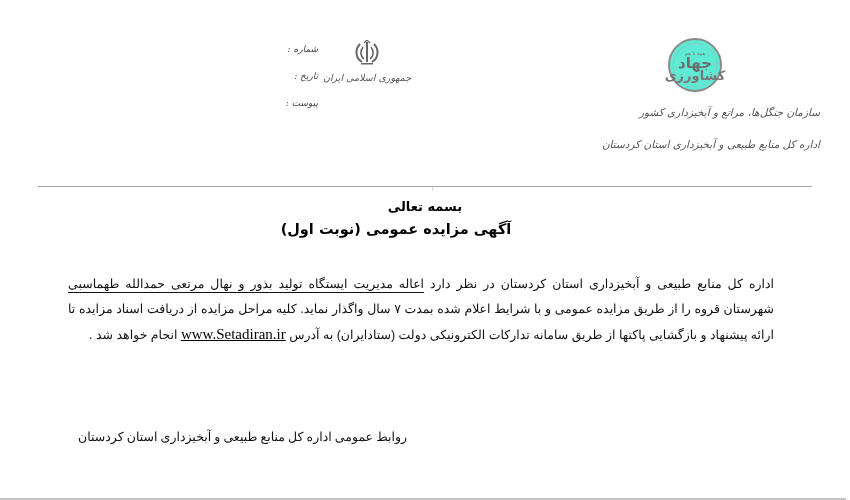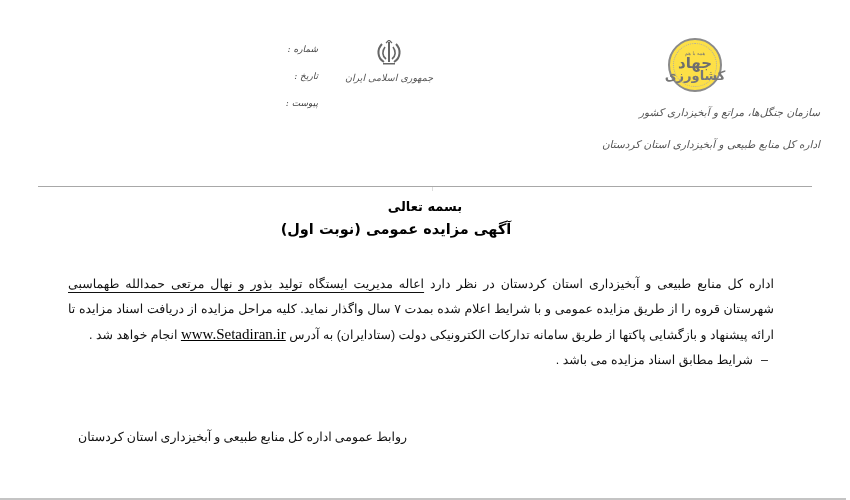--- a/index.html
+++ b/index.html
@@ -8,42 +8,42 @@
       font-family: "DejaVu Sans", sans-serif; color: #000;
     }
     .page { position: relative; width: 850px; height: 500px; background: #fff; }
 
     
     .org-block { position: absolute; right: 30px; top: 38px; width: 210px; direction: rtl; text-align: right; }
     .logo-jahad {
       position: absolute; right: 98px; top: 0; width: 54px; height: 54px;
       border: 2px solid #8a8a8a; border-radius: 50%;
       display: flex; flex-direction: column; align-items: center; justify-content: center;
-      color: #777; background: #fde047;
+      color: #777; background: #5eead4;
     }
     .logo-jahad .top { font-size: 5px; letter-spacing: 0; line-height: 6px; }
     .logo-jahad .mid { font-size: 15px; font-weight: bold; line-height: 15px; color: #6e6e6e; }
     .logo-jahad .bot { font-size: 13px; font-weight: bold; line-height: 9px; color: #777; }
     .logo-jahad .wreath {
       position: absolute; inset: 3px; border-radius: 50%;
       border: 1px dotted #aaa; pointer-events: none;
     }
     .org-line1 {
       position: absolute; right: 0; top: 68px; width: 210px;
       font-family: "DejaVu Serif", serif; font-style: italic; font-size: 10.5px; color: #555;
       white-space: nowrap;
     }
     .org-line2 {
       position: absolute; right: 0; top: 100px; width: 210px;
       font-family: "DejaVu Serif", serif; font-style: italic; font-size: 10.5px; color: #555;
       white-space: nowrap;
     }
 
     
-    .emblem-block { position: absolute; left: 344px; top: 40px; width: 90px; text-align: center; direction: rtl; }
+    .emblem-block { position: absolute; left: 322px; top: 40px; width: 90px; text-align: center; direction: rtl; }
     .emblem-icon { display: block; margin: 0 auto; width: 28px; height: 26px; }
     .emblem-text {
       display: block; margin-top: 6px;
       font-family: "DejaVu Serif", serif; font-style: italic; font-size: 9.5px; color: #555;
       white-space: nowrap;
     }
 
     
     .meta-fields { position: absolute; left: 268px; top: 44px; width: 50px; direction: rtl; text-align: right; }
     .meta-row {
@@ -123,21 +123,18 @@
   <div class="divider"></div>
   <div class="divider-tick"></div>
 
   <div class="title-small">بسمه تعالی</div>
   <div class="title-main">آگهی مزایده عمومی (نوبت اول)</div>
 
   <div class="body-text">
     <div class="para">
       <span>اداره کل منابع طبیعی و آبخیزداری استان کردستان در نظر دارد </span><span class="u">اعاله مدیریت ایستگاه تولید بذور و نهال مرتعی حمدالله طهماسبی</span><span> شهرستان قروه را از طریق مزایده عمومی و با شرایط اعلام شده بمدت ۷ سال واگذار نماید. کلیه مراحل مزایده از دریافت اسناد مزایده تا ارائه پیشنهاد و بازگشایی پاکتها از طریق سامانه تدارکات الکترونیکی دولت (ستادایران) به آدرس </span><span class="link">www.Setadiran.ir</span><span> انجام خواهد شد .</span>
     </div>
-    <div class="bullet">
-      <span class="dash">–</span><span>شرایط مطابق اسناد مزایده می باشد .</span>
-    </div>
   </div>
 
   <div class="signature">روابط عمومی اداره کل منابع طبیعی و آبخیزداری استان کردستان</div>
 
   <div class="bottom-border"></div>
 </div>
 
 </body></html>

